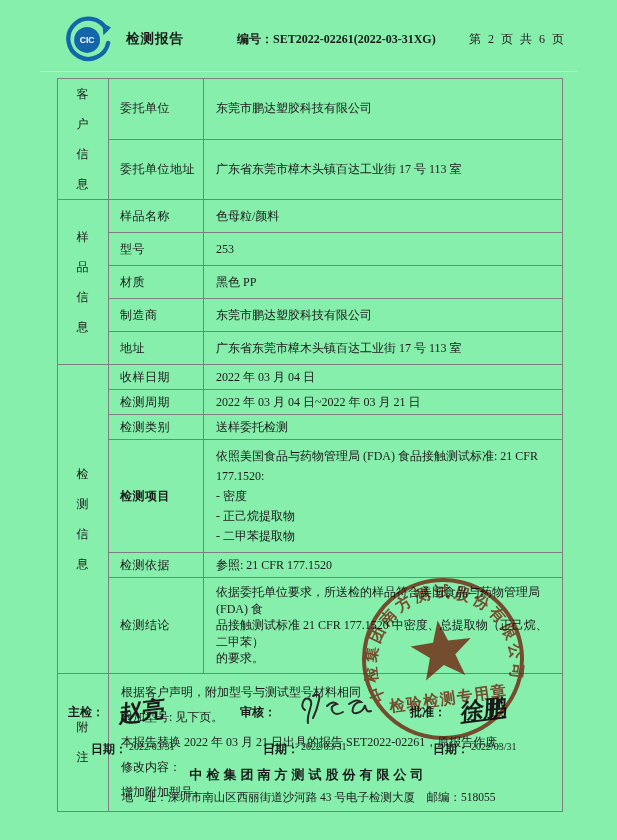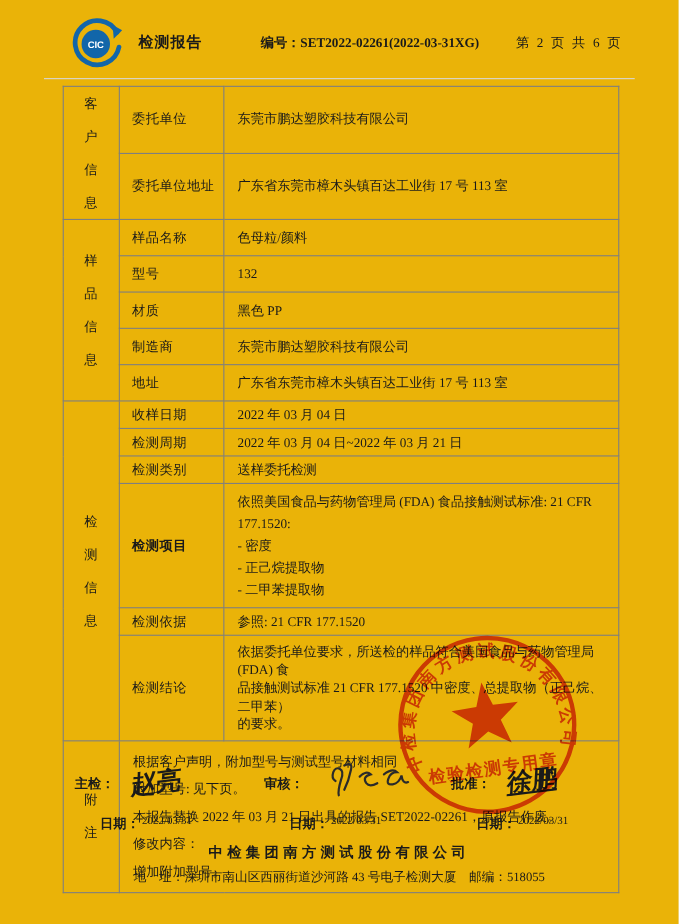--- a/index.html
+++ b/index.html
@@ -1,19 +1,19 @@
 <!DOCTYPE html>
 <html><head>
 <meta charset="utf-8">
 <style>
   * { margin:0; padding:0; box-sizing:border-box; }
   body { background:#e8e8e8; font-family:"Liberation Serif","DejaVu Serif",serif; }
   .page {
     position:relative; width:617px; height:840px; margin:0 auto;
-    background:#eab308; color:#1a1a1a; overflow:hidden;
+    background:#86efac; color:#1a1a1a; overflow:hidden;
   }
   
   .hdr-logo { position:absolute; left:64px; top:16px; width:50px; height:46px; }
   .hdr-title { position:absolute; left:126px; top:30px; font-size:13.5px; font-weight:bold; letter-spacing:1px; }
   .hdr-no { position:absolute; left:237px; top:31px; font-size:12px; font-weight:bold; }
   .hdr-page { position:absolute; left:469px; top:31px; font-size:12px; font-weight:normal; letter-spacing:2px; }
   .hdr-rule { position:absolute; left:40px; top:71px; width:537px; height:1px; background:#d8d8d8; }
   
   table.report { position:absolute; left:57px; top:78px; width:506px;
     border-collapse:collapse; table-layout:fixed; font-size:12px; }
@@ -84,21 +84,21 @@
       <td class="val">广东省东莞市樟木头镇百达工业街 17 号 113 室</td>
     </tr>
 
     <tr class="h33">
       <td class="sec" rowspan="5">样品信息</td>
       <td class="lbl">样品名称</td>
       <td class="val">色母粒/颜料</td>
     </tr>
     <tr class="h33">
       <td class="lbl">型号</td>
-      <td class="val">132</td>
+      <td class="val">253</td>
     </tr>
     <tr class="h33">
       <td class="lbl">材质</td>
       <td class="val">黑色 PP</td>
     </tr>
     <tr class="h33">
       <td class="lbl">制造商</td>
       <td class="val">东莞市鹏达塑胶科技有限公司</td>
     </tr>
     <tr class="h33">

